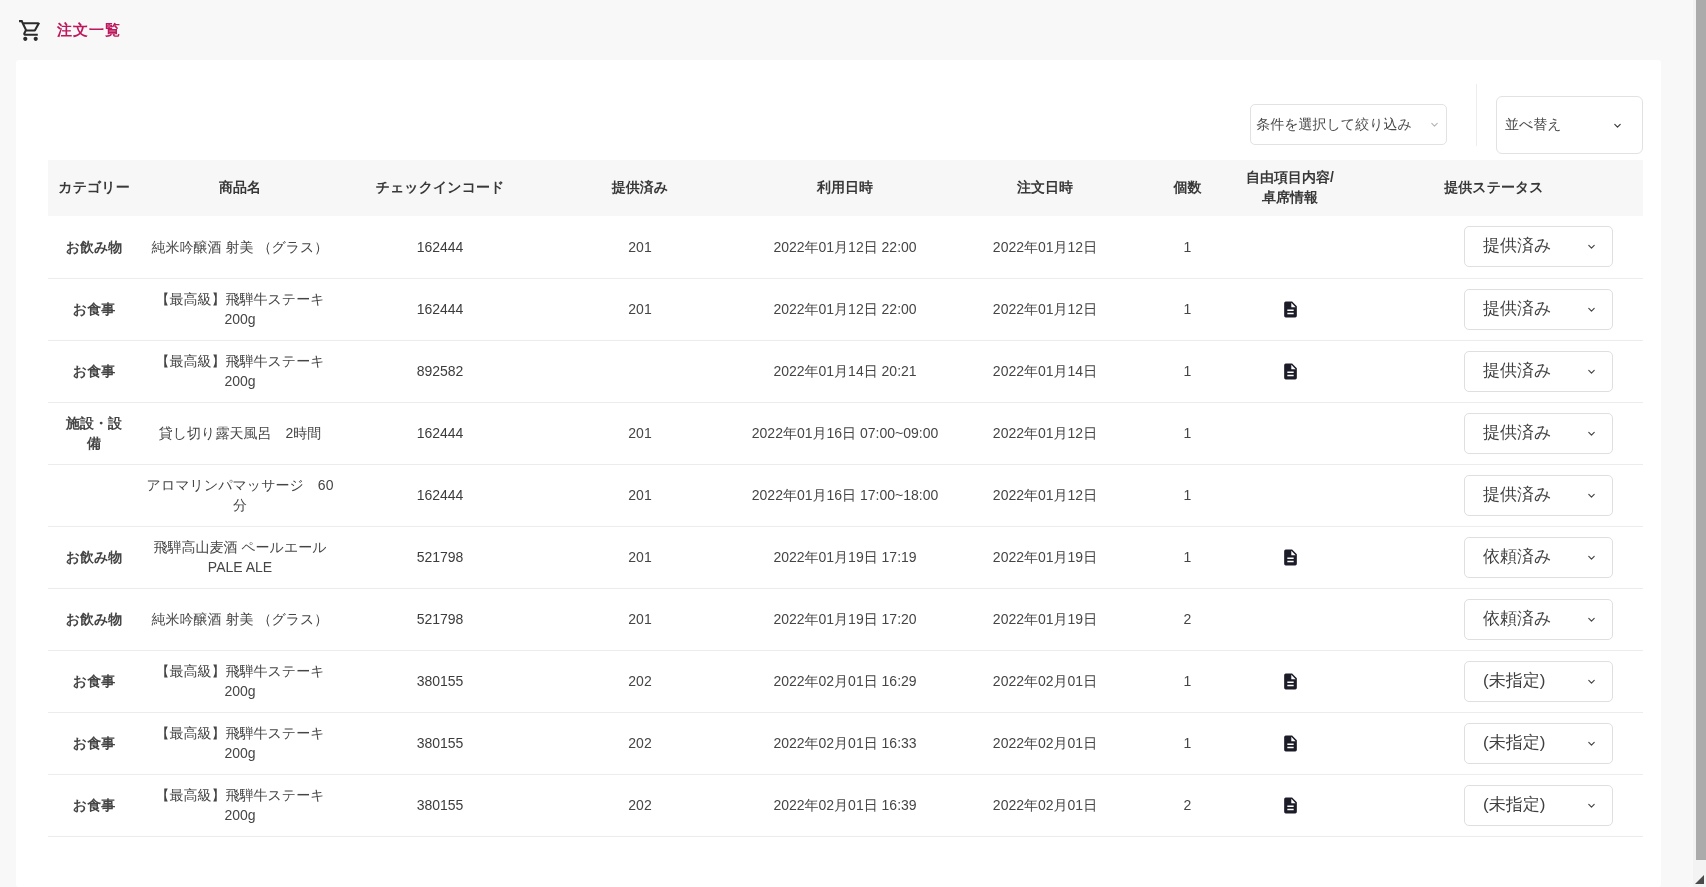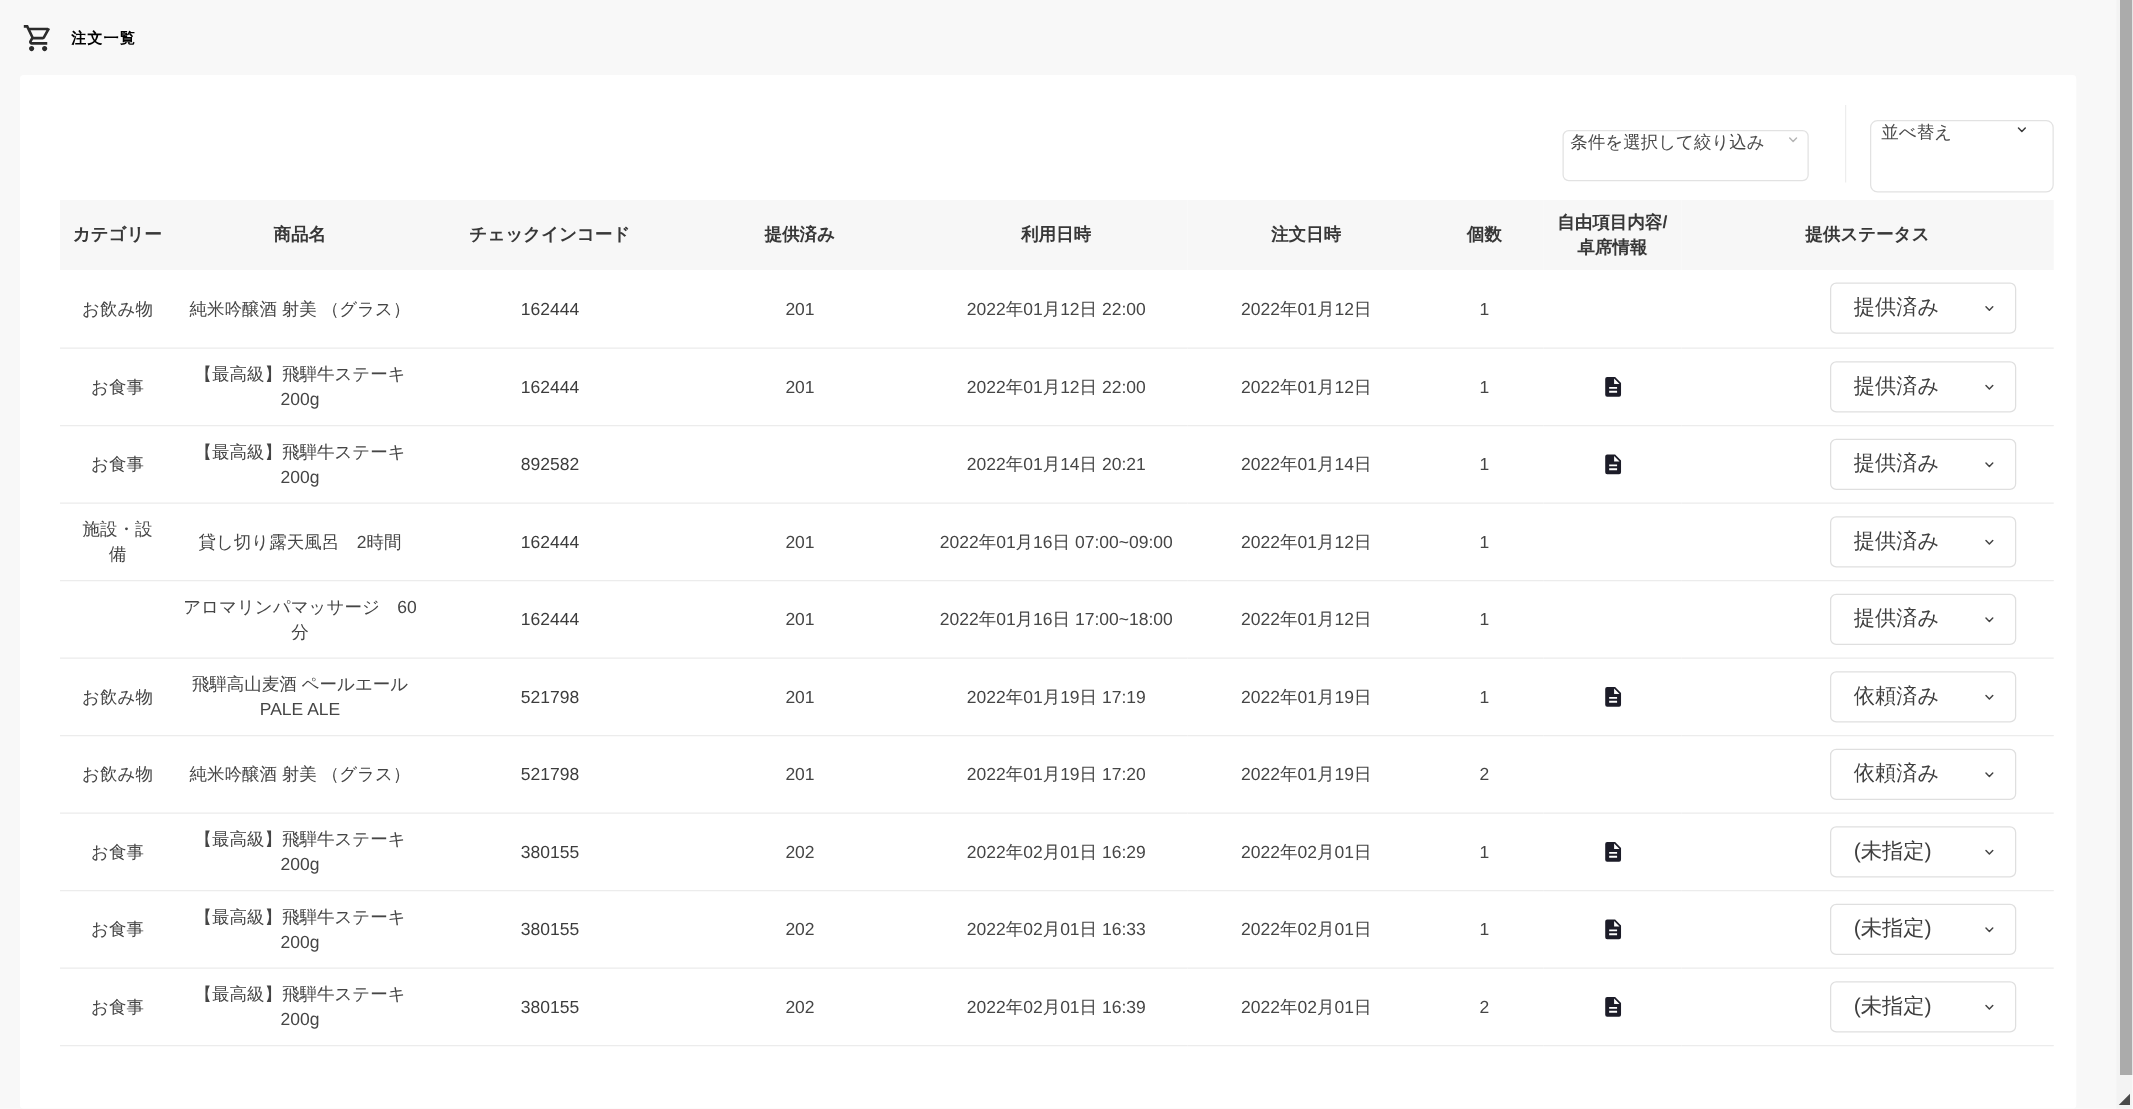--- a/index.html
+++ b/index.html
@@ -4,45 +4,45 @@
 <style>
   * { margin:0; padding:0; box-sizing:border-box; }
   html,body { width:1706px; height:887px; overflow:hidden; }
   body {
     background:#f8f8f8;
     font-family:"Liberation Sans","DejaVu Sans",sans-serif;
     color:#3c3c3c;
     position:relative;
   }
   .topbar { height:60px; display:flex; align-items:center; gap:14px; padding-left:18px; }
-  .topbar .title { font-size:12px; font-weight:bold; color:#000000; letter-spacing:1px; }
+  .topbar .title { font-size:15px; font-weight:bold; color:#be185d; letter-spacing:1px; }
 
   .card {
     position:absolute; left:16px; top:60px; width:1645px; height:827px;
     background:#ffffff; border-radius:3px;
   }
   .controls { position:relative; height:100px; }
   .btn {
     position:absolute; background:#fff; border:1px solid #e2e2e2; border-radius:5px;
-    display:flex; align-items:flex-start; font-size:14px; color:#4a4a4a; cursor:pointer;
+    display:flex; align-items:center; font-size:14px; color:#4a4a4a; cursor:pointer;
   }
   .filter-btn { right:214px; top:44px; width:197px; height:41px; justify-content:center; gap:16px; }
   .sort-btn { right:18px; top:36px; width:147px; height:58px; border-radius:6px;
               justify-content:space-between; padding:0 18px 0 8px; }
   .v-divider { position:absolute; right:184px; top:24px; width:1px; height:62px; background:#ededed; }
   .chev { width:13px; height:13px; flex:0 0 auto; }
 
   table { border-collapse:collapse; table-layout:fixed; margin-left:32px; width:1595px; }
   thead tr { background:#f7f7f7; height:56px; }
   th { font-size:14px; font-weight:bold; color:#383838; text-align:center;
        white-space:pre-line; line-height:1.4; }
   tbody tr { height:62px; border-bottom:1px solid #ececec; }
   td { font-size:14px; color:#454545; text-align:center; vertical-align:middle;
        padding:6px 4px; line-height:1.45; }
-  td.cat { padding:6px 14px; }
+  td.cat { padding:6px 14px;font-weight:bold; }
   td.product { padding:6px 5px; }
   .code-link { color:#3c3c3c; text-underline-offset:2px; cursor:pointer; }
   td.note-cell svg { width:19px; height:19px; vertical-align:middle; cursor:pointer; }
   td.status-cell { text-align:right; padding-right:30px; }
   .status-box {
     display:inline-flex; align-items:center; justify-content:space-between;
     width:149px; height:41px; border:1px solid #dfdfdf; border-radius:5px;
     padding:0 14px 0 18px; background:#fff; font-size:17px; color:#3f3f3f; cursor:pointer;
   }
 

